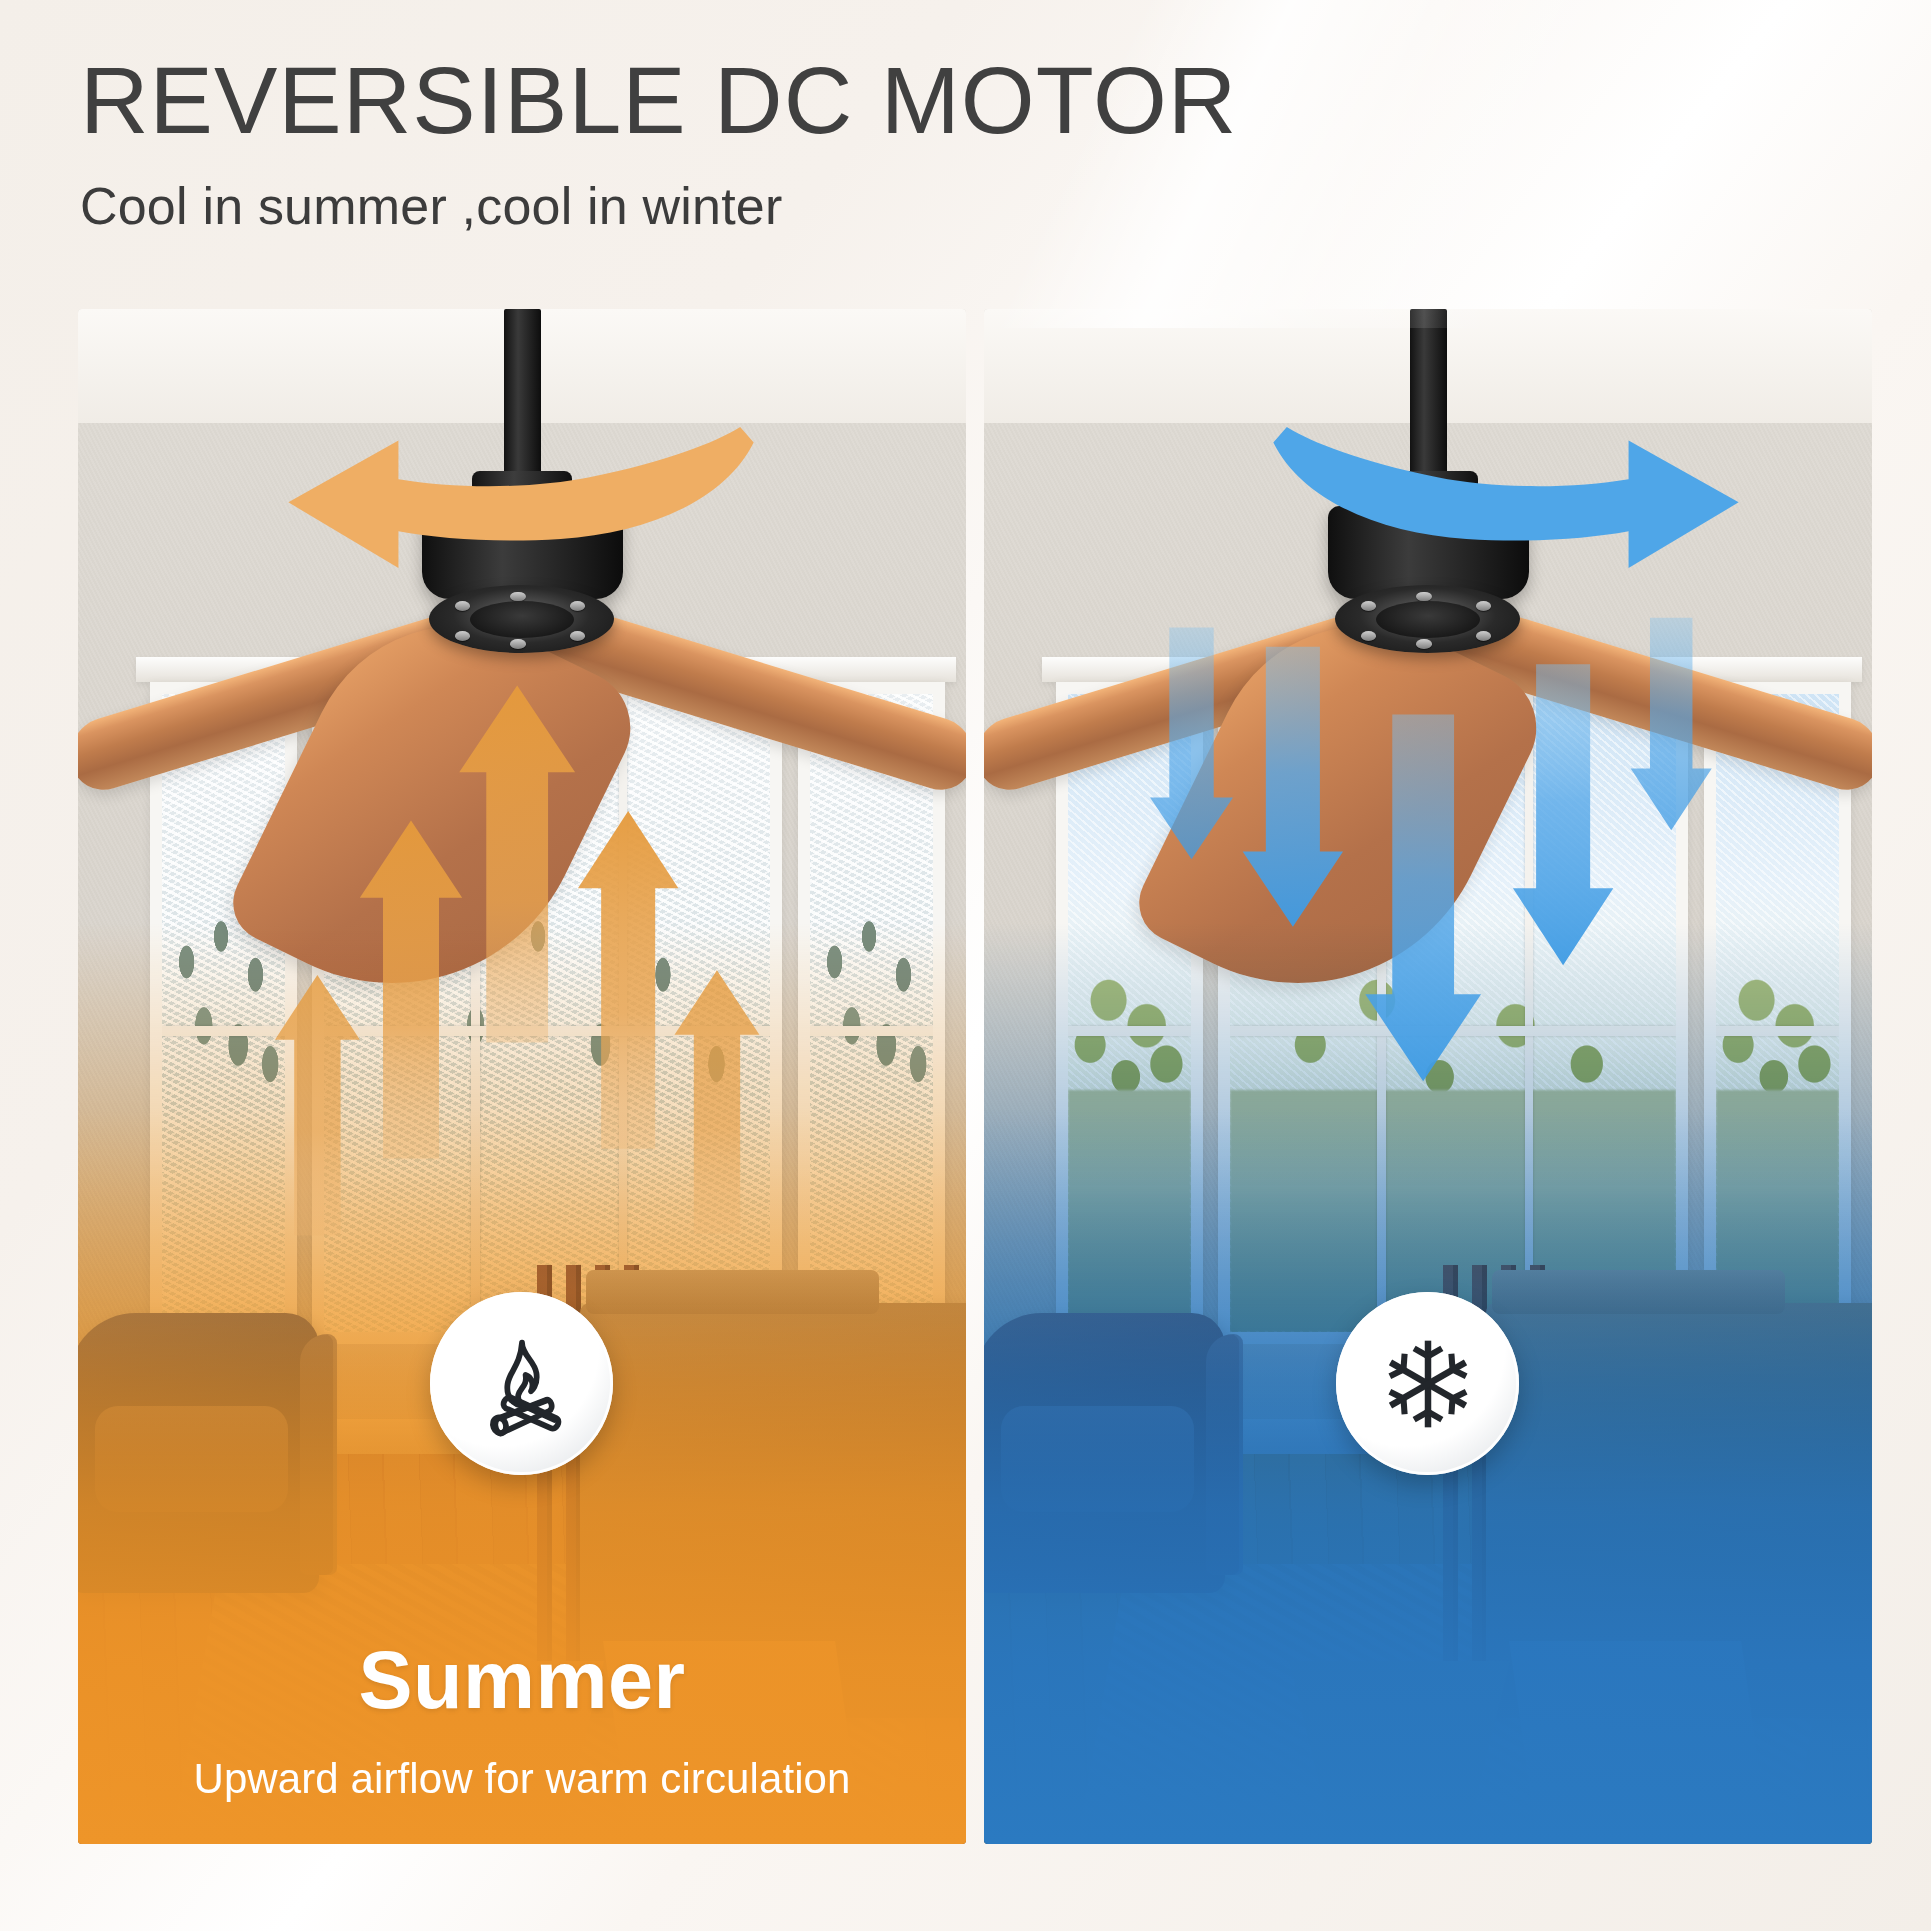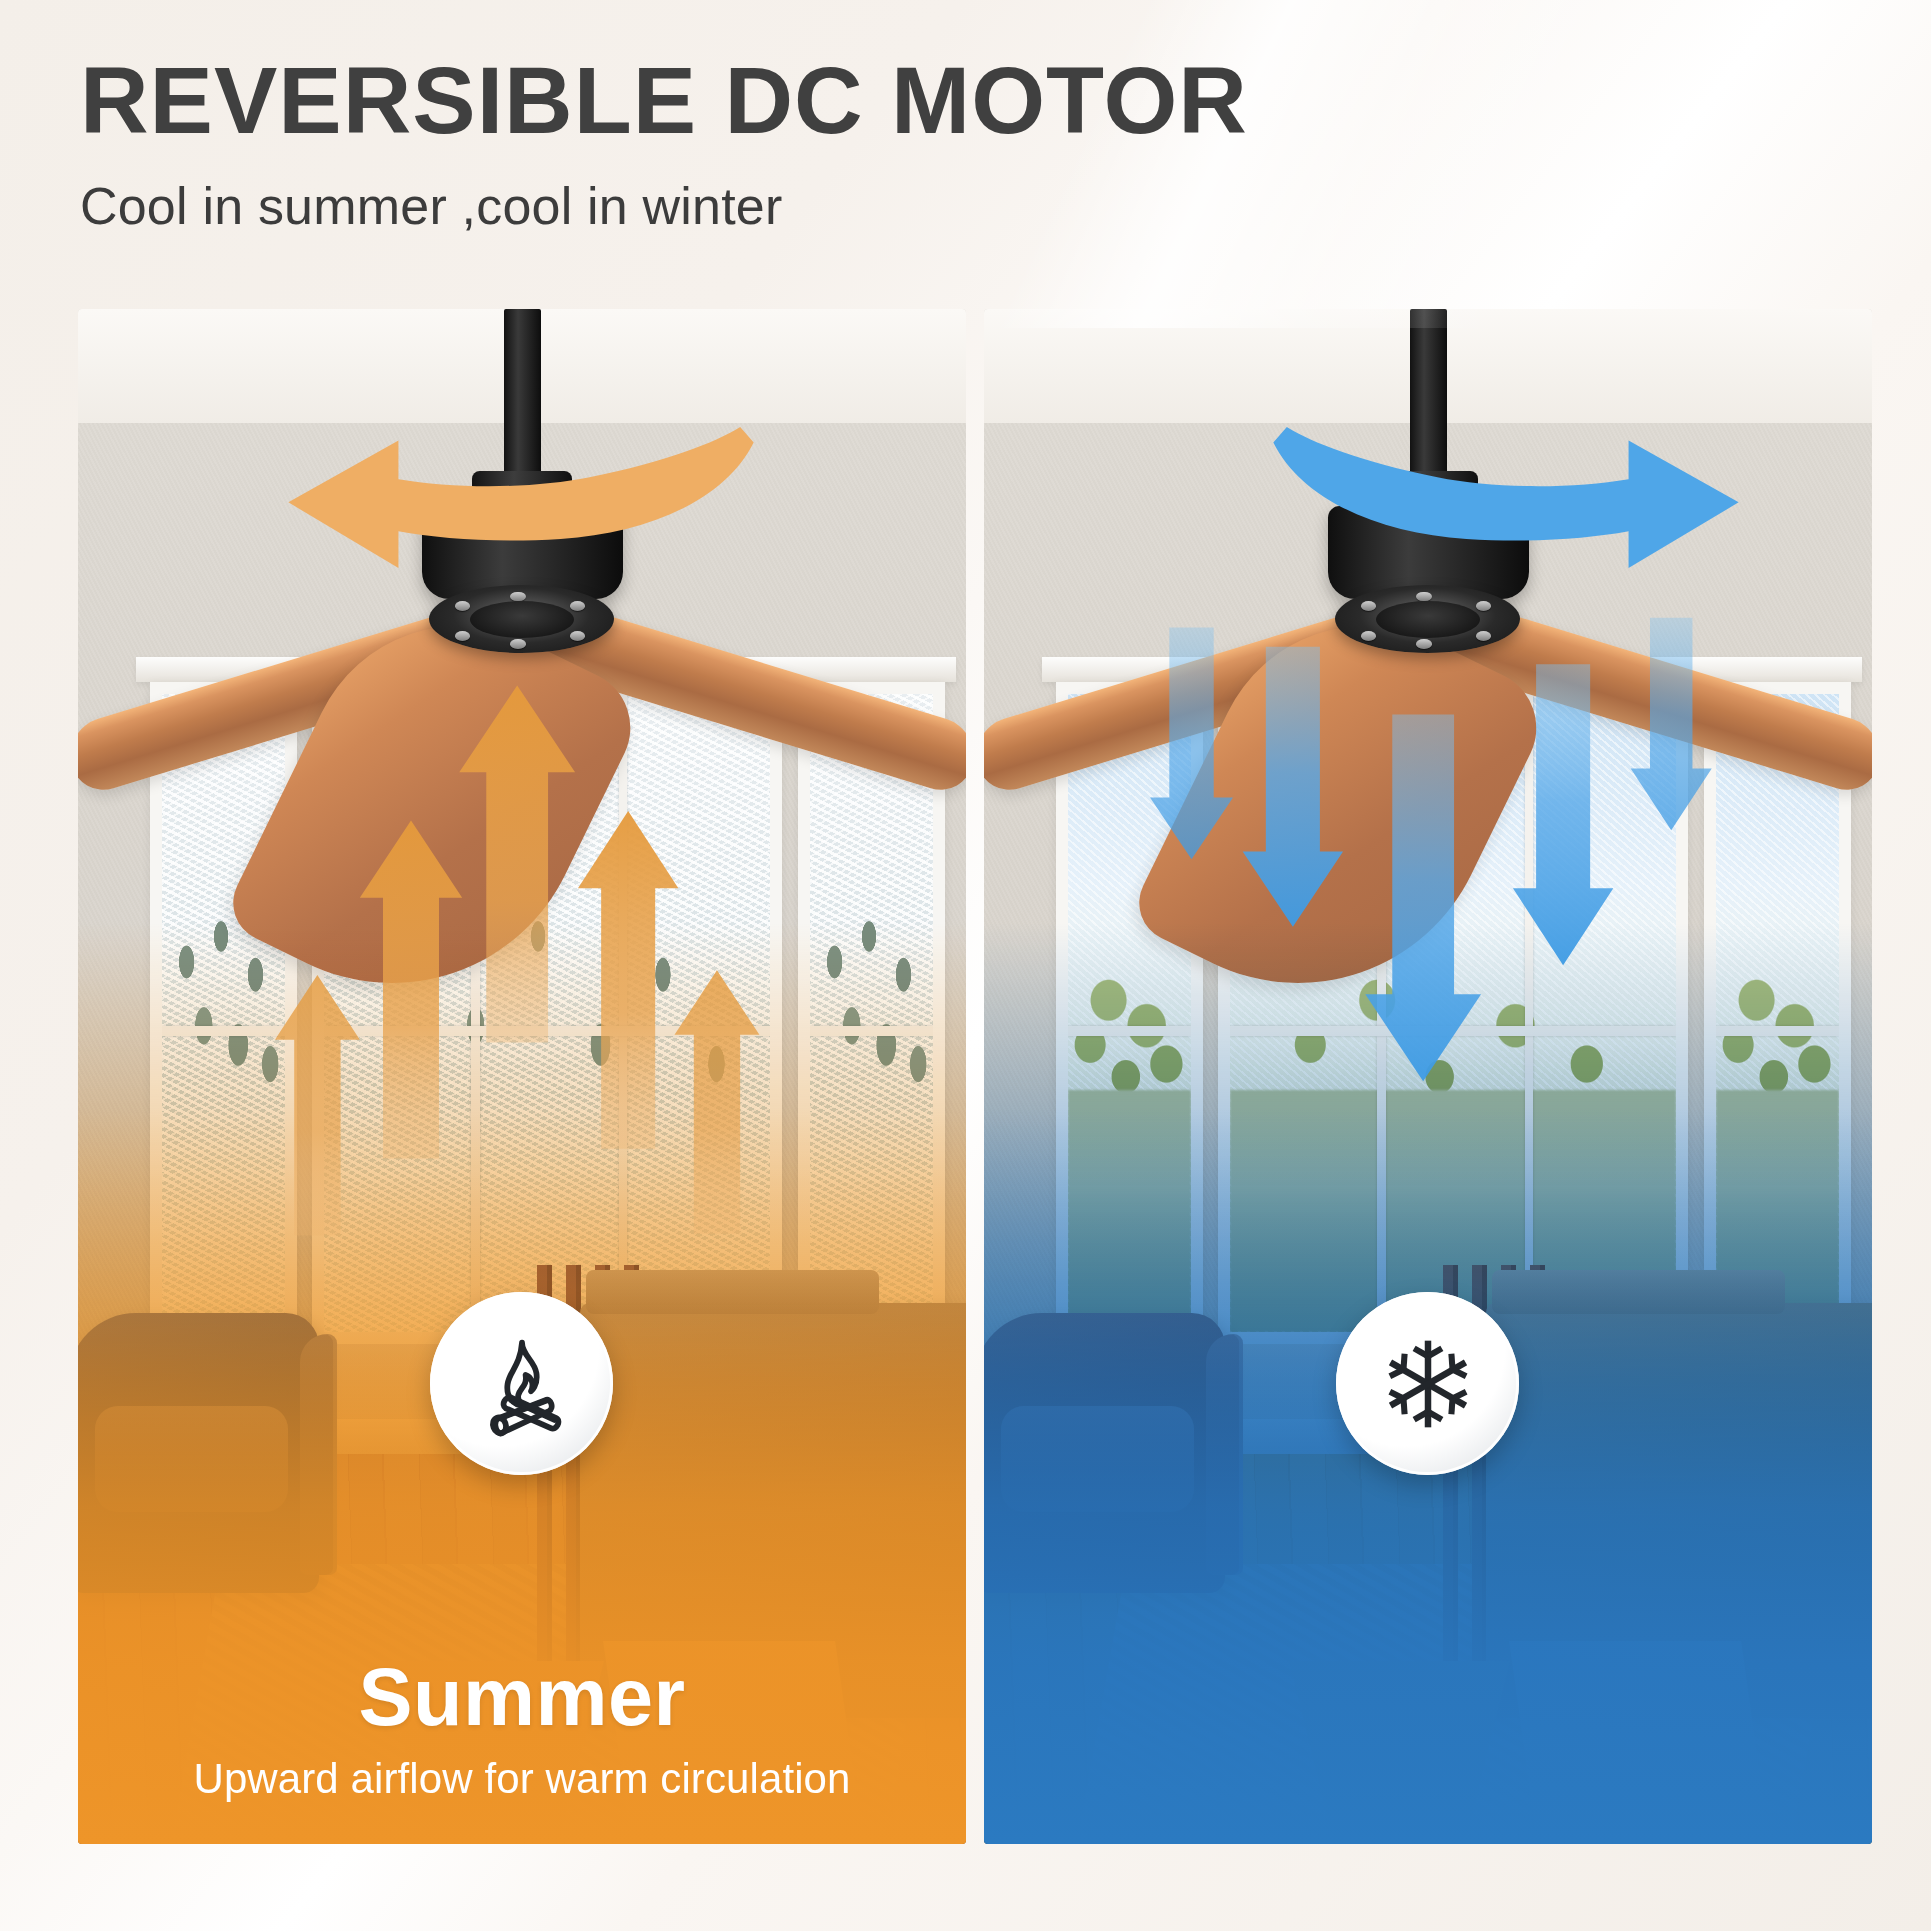--- a/index.html
+++ b/index.html
@@ -50,21 +50,21 @@
   
   .header {
     position: absolute;
     left: 80px;
     top: 50px;
     width: 1641px;
     z-index: 4;
   }
   .headline {
     font-size: 95px;
-    font-weight: bold;
+    font-weight: normal;
     letter-spacing: 1px;
     color: #404040;
     line-height: 1.06;
     white-space: nowrap;
   }
   .subhead {
     margin-top: 25px;
     font-size: 52px;
     font-weight: normal;
     color: #3c3c3c;
@@ -448,21 +448,21 @@
     color: #ffffff;
   }
   .season {
     font-size: 81px;
     font-weight: bold;
     letter-spacing: 0.5px;
     line-height: 1;
     text-shadow: 0 1.9px 5.8px rgba(0,0,0,.10);
   }
   .season-sub {
-    margin-top: 17px;
+    margin-top: 34px;
     font-size: 42px;
     font-weight: normal;
     letter-spacing: 0.1px;
     white-space: nowrap;
   }
 </style>
 </head>
 <body>
 
 <div id="canvas">

